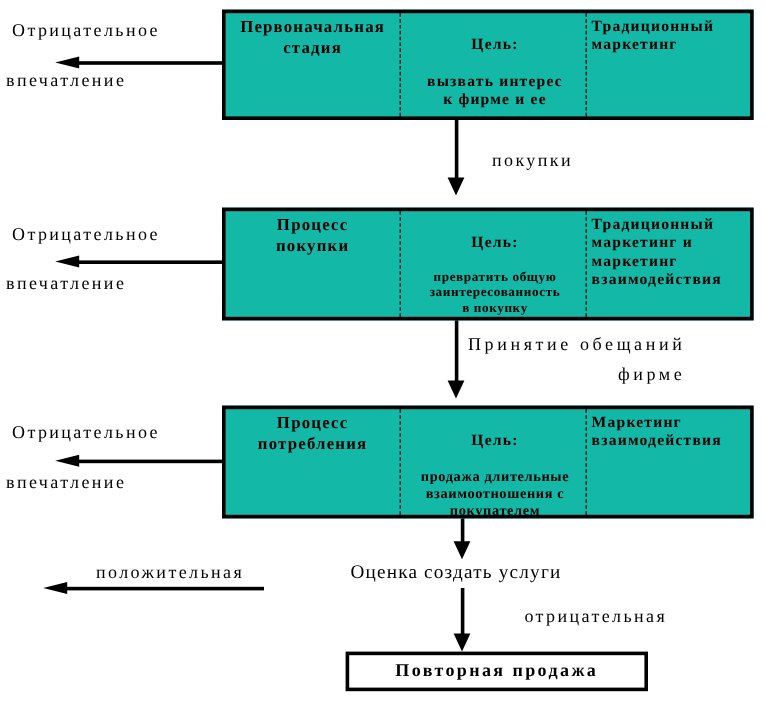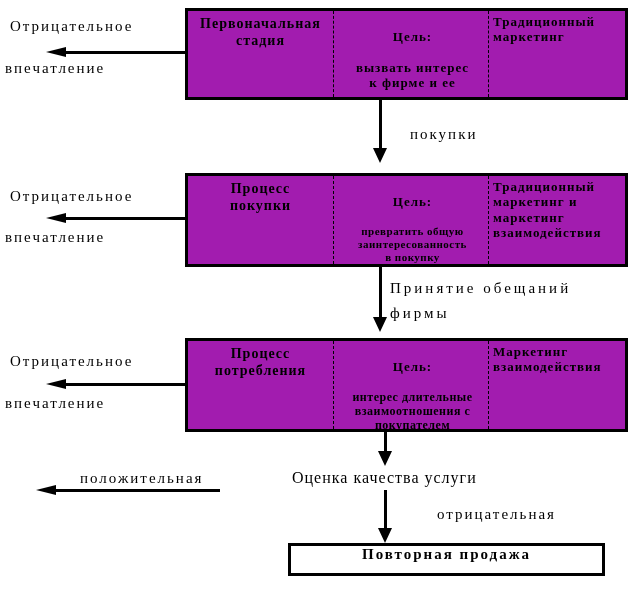--- a/index.html
+++ b/index.html
@@ -6,34 +6,34 @@
   html, body { background: #ffffff; }
   body {
     font-family: "Liberation Serif", "DejaVu Serif", serif;
     width: 638px; height: 591px; overflow: hidden; color: #000;
   }
   .canvas { position: relative; width: 638px; height: 591px; background: #fff; }
 
   
   .stage-box {
     position: absolute; left: 185px; width: 443px;
-    border: 3px solid #000; background: #a21caf; display: flex;
+    border: 3px solid #000; background: #14b8a6; display: flex;
   }
   .cell { white-space: pre-line; font-weight: bold; line-height: 1.18; overflow: hidden; }
   .c1 { width: 145px; text-align: center; font-size: 14px; letter-spacing: 1px; padding-top: 5px; }
   .c2 { width: 155px; border-left: 1px dashed #000; font-size: 13px; letter-spacing: 1px; padding: 3px 1px 0 4px; text-align: center; }
   .c3 { flex: 1; border-left: 1px dashed #000; font-size: 13px; letter-spacing: 1px; padding: 3px 1px 0 4px; }
   .goal-title { display: block; font-size: 13px; }
   .goal-body { display: block; white-space: pre-line; }
   .gb-1 { font-size: 13px; }
   .gb-2 { font-size: 11px; letter-spacing: 0.5px; }
   .gb-3 { font-size: 12px; letter-spacing: 0.5px; }
 
   
-  .lbl { position: absolute; font-size: 15px; letter-spacing: 2px; white-space: pre-line; }
+  .lbl { position: absolute; font-size: 15px; letter-spacing: 2px; white-space: pre-line; text-align: right; }
   .lbl-quality { font-size: 16px; letter-spacing: 1px; }
   .lbl-promise { line-height: 25px; letter-spacing: 3px; }
 
   
   .h-line { position: absolute; height: 3px; background: #000; }
   .h-head {
     position: absolute; width: 0; height: 0;
     border-top: 5px solid transparent; border-bottom: 5px solid transparent;
     border-right: 20px solid #000;
   }
@@ -41,22 +41,22 @@
   
   .v-line { position: absolute; width: 3px; background: #000; }
   .v-head {
     position: absolute; width: 0; height: 0;
     border-left: 7px solid transparent; border-right: 7px solid transparent;
     border-top: 15px solid #000;
   }
 
   
   .final-box {
-    position: absolute; left: 288px; top: 543px; width: 317px; height: 33px;
-    border: 3px solid #000; display: flex; align-items: flex-start; justify-content: center;
+    position: absolute; left: 288px; top: 543px; width: 252px; height: 33px;
+    border: 3px solid #000; display: flex; align-items: center; justify-content: center;
     font-weight: bold; font-size: 15px; letter-spacing: 2px; background: #fff;
   }
 </style>
 </head>
 <body>
 
 <div class="canvas">
 
   <div class="lbl" style="left:10px; top:18px;">Отрицательное</div>
   <div class="h-head" style="left:46px; top:47px;"></div>
@@ -96,48 +96,48 @@
     </div>
     <div class="cell c3">Традиционный
 маркетинг и
 маркетинг
 взаимодействия</div>
   </div>
 
   <div class="v-line" style="left:379px; top:267px; height:52px;"></div>
   <div class="v-head" style="left:373px; top:317px;"></div>
   <div class="lbl lbl-promise" style="left:390px; top:276px;">Принятие обещаний
-фирмы</div>
+фирме</div>
 
   <div class="lbl" style="left:10px; top:353px;">Отрицательное</div>
   <div class="h-head" style="left:46px; top:379px;"></div>
   <div class="h-line" style="left:64px; top:383px; width:121px;"></div>
   <div class="lbl" style="left:5px; top:395px;">впечатление</div>
 
   <div class="stage-box" style="top:338px; height:94px;">
     <div class="cell c1">Процесс
 потребления</div>
     <div class="cell c2">
       <span class="goal-title">Цель:</span>
-      <span class="goal-body gb-3">интерес длительные
+      <span class="goal-body gb-3">продажа длительные
 взаимоотношения с
 покупателем</span>
     </div>
     <div class="cell c3">Маркетинг
 взаимодействия</div>
   </div>
 
   <div class="v-line" style="left:384px; top:432px; height:21px;"></div>
   <div class="v-head" style="left:378px; top:451px;"></div>
 
   <div class="lbl" style="left:80px; top:470px;">положительная</div>
   <div class="h-head" style="left:36px; top:485px;"></div>
   <div class="h-line" style="left:54px; top:489px; width:166px;"></div>
 
-  <div class="lbl lbl-quality" style="left:292px; top:469px;">Оценка качества услуги</div>
+  <div class="lbl lbl-quality" style="left:292px; top:469px;">Оценка создать услуги</div>
 
   <div class="v-line" style="left:384px; top:490px; height:40px;"></div>
   <div class="v-head" style="left:378px; top:528px;"></div>
   <div class="lbl" style="left:437px; top:506px;">отрицательная</div>
 
   <div class="final-box">
     <span>Повторная продажа</span>
   </div>
 
 </div>

